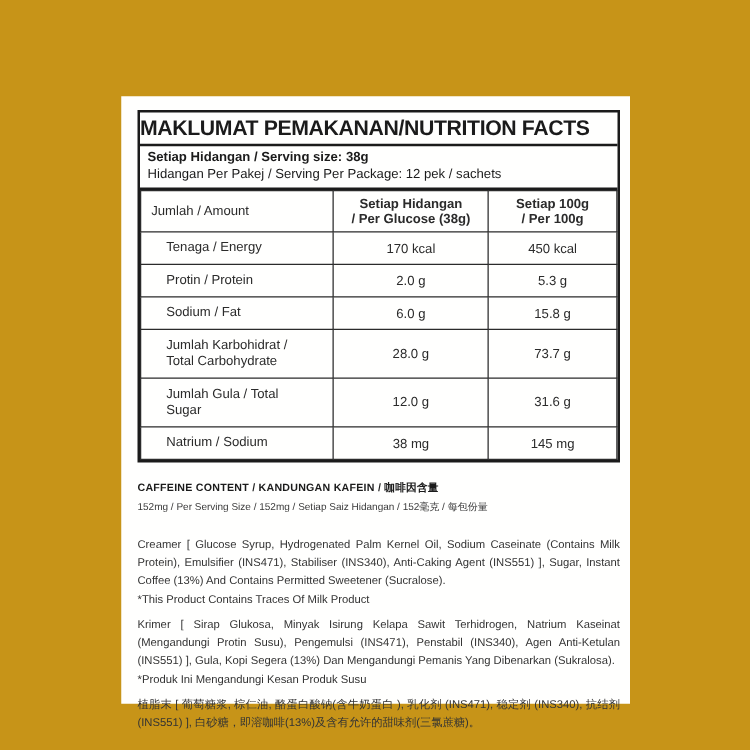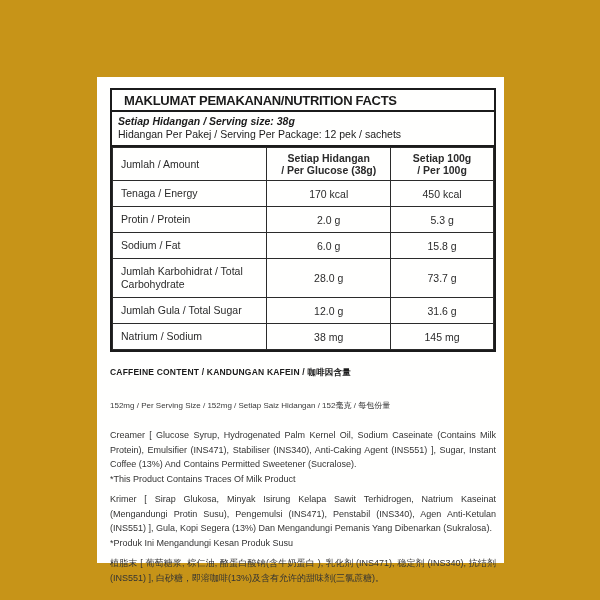--- a/index.html
+++ b/index.html
@@ -13,45 +13,45 @@
   .card {
     position:absolute; left:97px; top:77px;
     width:407px; height:486px;
     background:#FFFFFE;
     box-sizing:border-box;
     padding:11px 8px 0 13px;
   }
   .nf-box { border:2px solid #1b1b1b; }
   .nf-title {
     font-weight:900;
-    font-size:13px;
+    font-size:17px;
     letter-spacing:-0.3px;
-    padding:3px 6px 2px 12px;
+    padding:3px 6px 2px 0;
     border-bottom:2px solid #1b1b1b;
     white-space:nowrap;
   }
   .nf-serving {
     padding:3px 6px 4px 6px;
     border-bottom:2px solid #1b1b1b;
     font-size:10.5px;
     line-height:13px;
   }
-  .nf-serving .bold { font-weight:bold;font-style:italic; }
+  .nf-serving .bold { font-weight:bold; }
   table { width:100%; border-collapse:collapse; font-size:10.5px; color:#2b2b2b; table-layout:fixed; }
   col.c-label { width:40.5%; }
   col.c-serv  { width:32.5%; }
   col.c-100g  { width:27%; }
   th, td { border:1px solid #2b2b2b; }
   thead th { font-weight:bold; text-align:center; padding:4px 4px; line-height:12px; }
   thead th.amount { text-align:left; font-weight:normal; padding-left:8px; }
-  td.label { text-align:left; padding:6px 8px; line-height:13px; }
+  td.label { text-align:left; padding:6px 20px; line-height:13px; }
   td.val   { text-align:center; padding:6px 2px; }
   .section { margin-top:15px; }
   .sec-heading { font-weight:bold; font-size:8.5px; letter-spacing:0.2px; }
-  .sec-detail  { font-size:8px; color:#3a3a3a; margin-top:21px; }
+  .sec-detail  { font-size:8px; color:#3a3a3a; margin-top:3px; }
   .para { font-size:9px; line-height:14.5px; text-align:justify; color:#333; margin-top:5px; }
   .note { font-size:9px; line-height:14.5px; color:#333; }
   .note.italic { }
   .ing-section { margin-top:17px; }
   .block2 { margin-top:6px; }
 </style>
 </head>
 <body>
 
 <div class="card">

